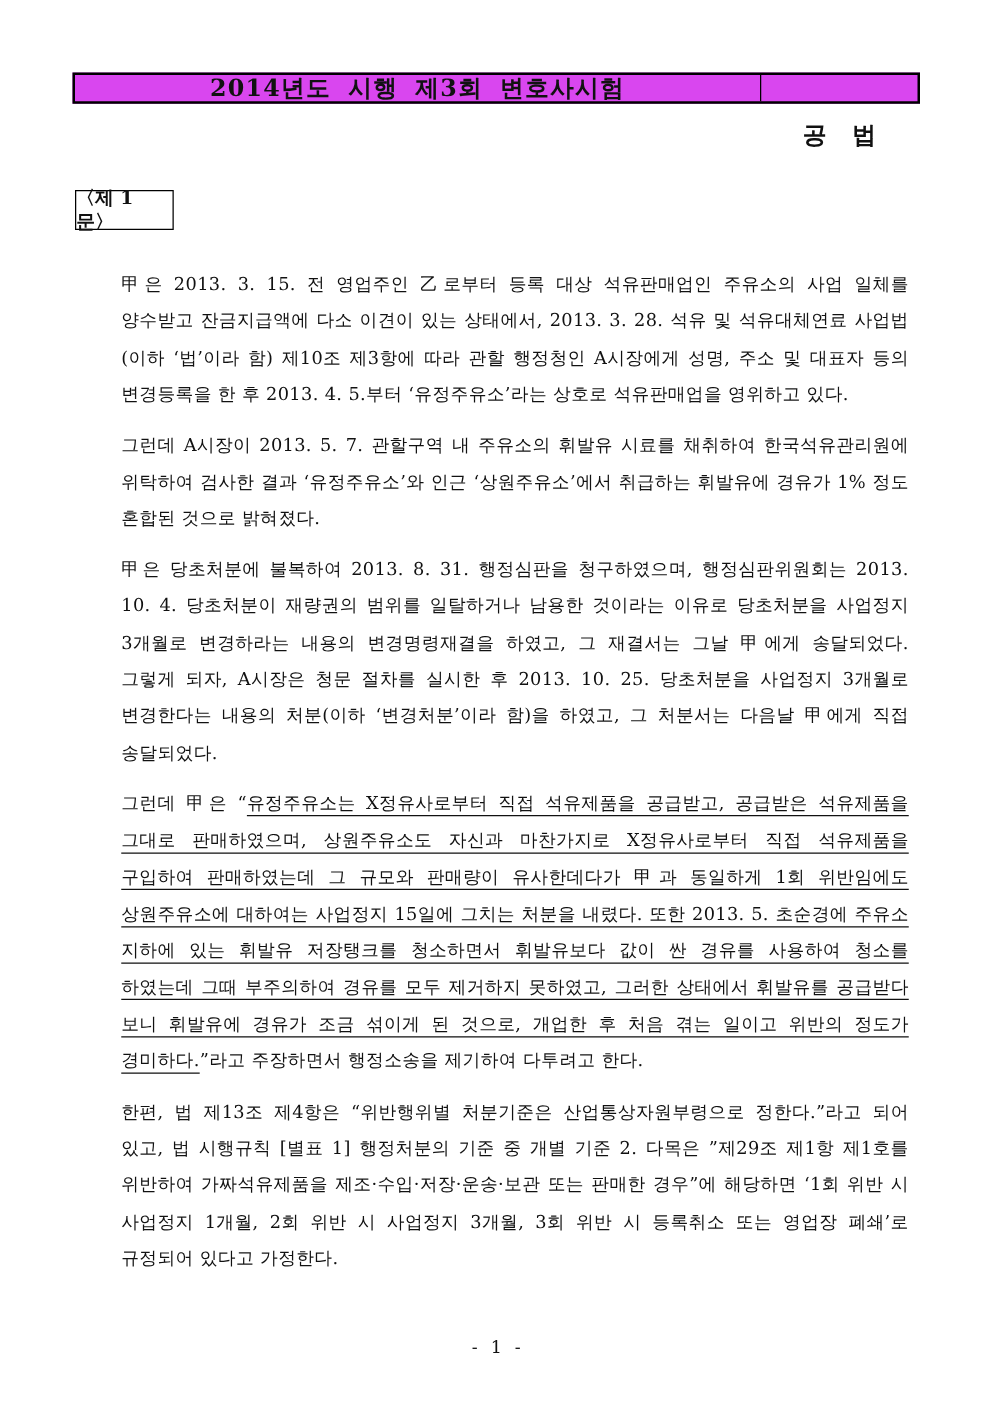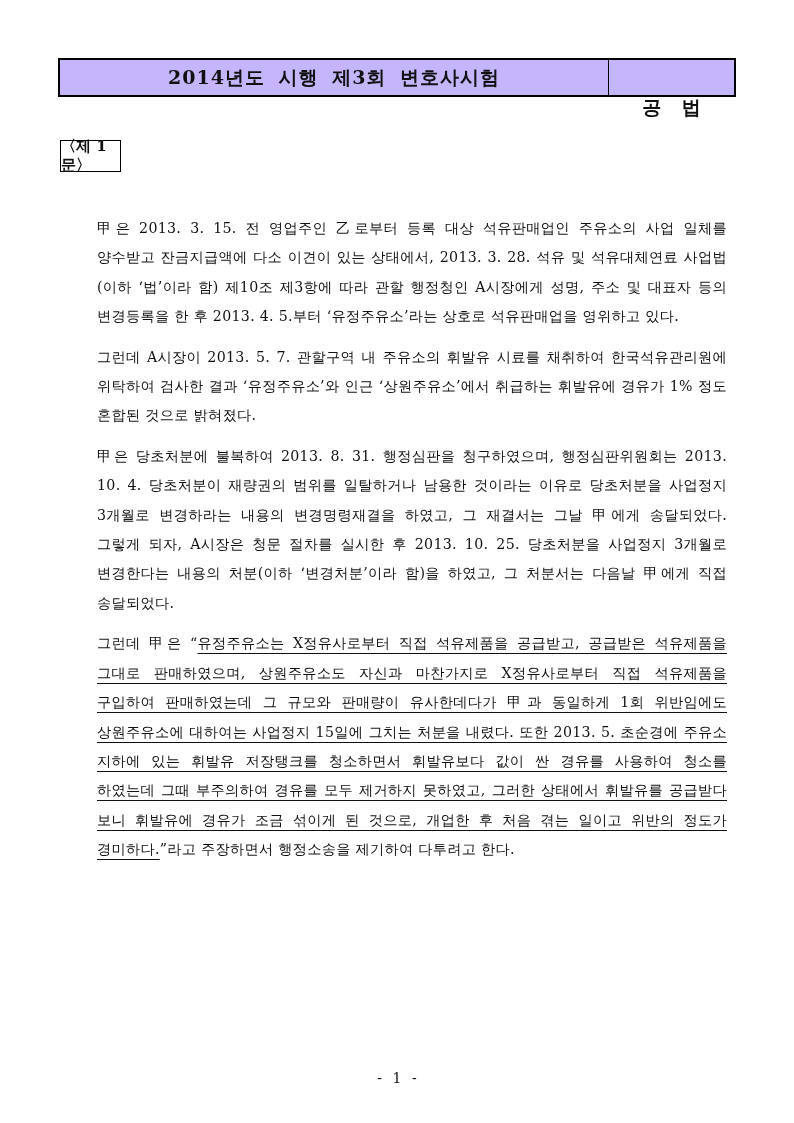--- a/index.html
+++ b/index.html
@@ -1,26 +1,26 @@
 <!DOCTYPE html>
 <html><head>
 <meta charset="utf-8">
 <style>
   html, body { margin: 0; padding: 0; background: #ffffff; }
   body { width: 794px; height: 1123px; position: relative; overflow: hidden;
          font-family: "DejaVu Serif", "Liberation Serif", serif; color: #111; }
-  .header-box { position: absolute; left: 58px; top: 58px; width: 678px; height: 39px;
-                border: 2.5px solid #000; background: #c4b5fd; box-sizing: border-box;
+  .header-box { position: absolute; left: 58px; top: 58px; width: 678px; height: 25px;
+                border: 2.5px solid #000; background: #d946ef; box-sizing: border-box;
                 display: flex; }
   .header-title { flex: 0 0 548px; border-right: 1.5px solid #000; display: flex;
                   align-items: center; justify-content: center; font-size: 19px; font-weight: bold;
                   letter-spacing: 1px; word-spacing: 6px; }
   .header-subject { flex: 1; display: flex; align-items: center; justify-content: center;
                     font-size: 19px; font-weight: bold; word-spacing: 14px; margin-top: 48px; }
-  .question-box { position: absolute; left: 60px; top: 140px; width: 61px; height: 32px;
+  .question-box { position: absolute; left: 60px; top: 152px; width: 79px; height: 32px;
                   border: 1.8px solid #000; box-sizing: border-box; display: flex;
                   align-items: center; justify-content: center; font-size: 15px; font-weight: bold; }
   .body-text { position: absolute; left: 86px; top: 203px; width: 652px;
                font-size: 14.2px; line-height: 29.4px; letter-spacing: 0.3px;
                text-align: justify; text-align-last: left; word-break: keep-all; }
   .body-text p { margin: 11px; }
   .u { text-decoration: underline; text-underline-offset: 5px; text-decoration-thickness: 1px; }
   .page-number { position: absolute; left: 0; width: 794px; top: 1070px; text-align: center;
                  font-size: 14px; word-spacing: 6px; }
 </style>
@@ -32,15 +32,16 @@
   <div class="header-subject">공 법</div>
 </div>
 
 <div class="question-box">〈제 1 문〉</div>
 
 <div class="body-text">
   <p>甲은 2013. 3. 15. 전 영업주인 乙로부터 등록 대상 석유판매업인 주유소의 사업 일체를 양수받고 잔금지급액에 다소 이견이 있는 상태에서, 2013. 3. 28. 석유 및 석유대체연료 사업법 (이하 ‘법’이라 함) 제10조 제3항에 따라 관할 행정청인 A시장에게 성명, 주소 및 대표자 등의 변경등록을 한 후 2013. 4. 5.부터 ‘유정주유소’라는 상호로 석유판매업을 영위하고 있다.</p>
   <p>그런데 A시장이 2013. 5. 7. 관할구역 내 주유소의 휘발유 시료를 채취하여 한국석유관리원에 위탁하여 검사한 결과 ‘유정주유소’와 인근 ‘상원주유소’에서 취급하는 휘발유에 경유가 1% 정도 혼합된 것으로 밝혀졌다.</p>
   <p>甲은 당초처분에 불복하여 2013. 8. 31. 행정심판을 청구하였으며, 행정심판위원회는 2013. 10. 4. 당초처분이 재량권의 범위를 일탈하거나 남용한 것이라는 이유로 당초처분을 사업정지 3개월로 변경하라는 내용의 변경명령재결을 하였고, 그 재결서는 그날 甲에게 송달되었다. 그렇게 되자, A시장은 청문 절차를 실시한 후 2013. 10. 25. 당초처분을 사업정지 3개월로 변경한다는 내용의 처분(이하 ‘변경처분’이라 함)을 하였고, 그 처분서는 다음날 甲에게 직접 송달되었다.</p>
   <p><span>그런데 甲은 “</span><span class="u">유정주유소는 X정유사로부터 직접 석유제품을 공급받고, 공급받은 석유제품을 그대로 판매하였으며, 상원주유소도 자신과 마찬가지로 X정유사로부터 직접 석유제품을 구입하여 판매하였는데 그 규모와 판매량이 유사한데다가 甲과 동일하게 1회 위반임에도 상원주유소에 대하여는 사업정지 15일에 그치는 처분을 내렸다. 또한 2013. 5. 초순경에 주유소 지하에 있는 휘발유 저장탱크를 청소하면서 휘발유보다 값이 싼 경유를 사용하여 청소를 하였는데 그때 부주의하여 경유를 모두 제거하지 못하였고, 그러한 상태에서 휘발유를 공급받다 보니 휘발유에 경유가 조금 섞이게 된 것으로, 개업한 후 처음 겪는 일이고 위반의 정도가 경미하다.</span><span>”라고 주장하면서 행정소송을 제기하여 다투려고 한다.</span></p>
+  <p>한편, 법 제13조 제4항은 “위반행위별 처분기준은 산업통상자원부령으로 정한다.”라고 되어 있고, 법 시행규칙 [별표 1] 행정처분의 기준 중 개별 기준 2. 다목은 ”제29조 제1항 제1호를 위반하여 가짜석유제품을 제조·수입·저장·운송·보관 또는 판매한 경우”에 해당하면 ‘1회 위반 시 사업정지 1개월, 2회 위반 시 사업정지 3개월, 3회 위반 시 등록취소 또는 영업장 폐쇄’로 규정되어 있다고 가정한다.</p>
 </div>
 
 <div class="page-number">- 1 -</div>
 
 </body></html>

